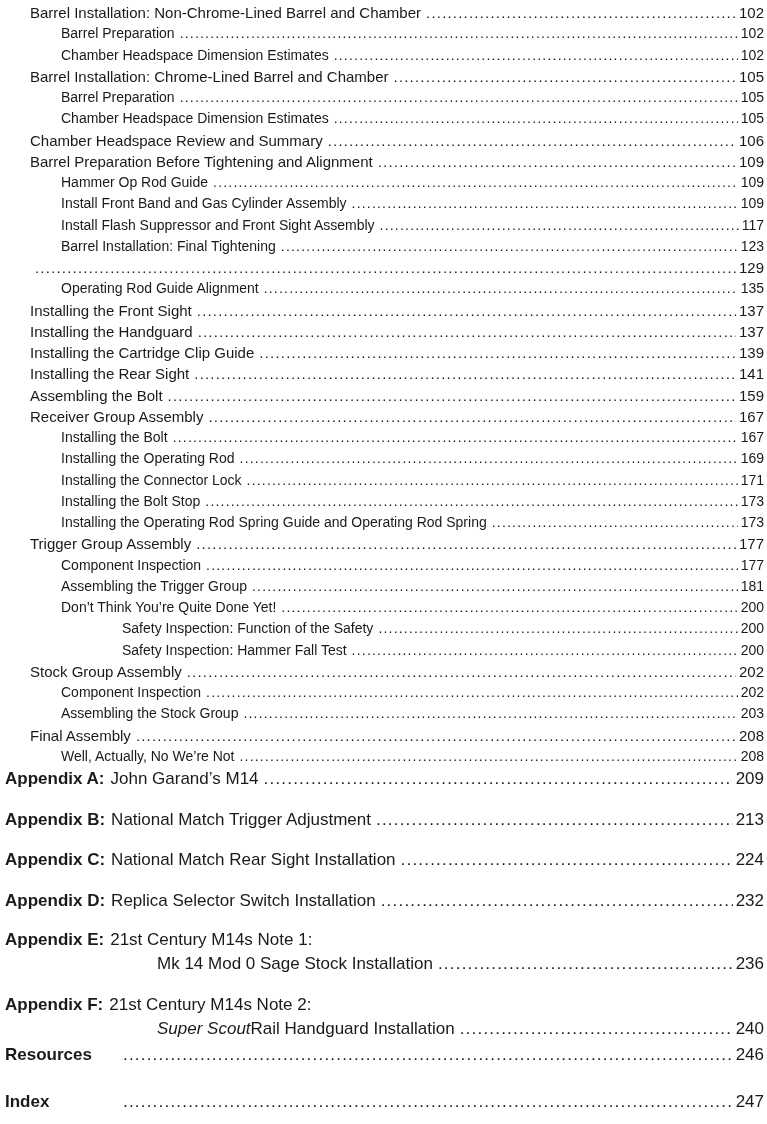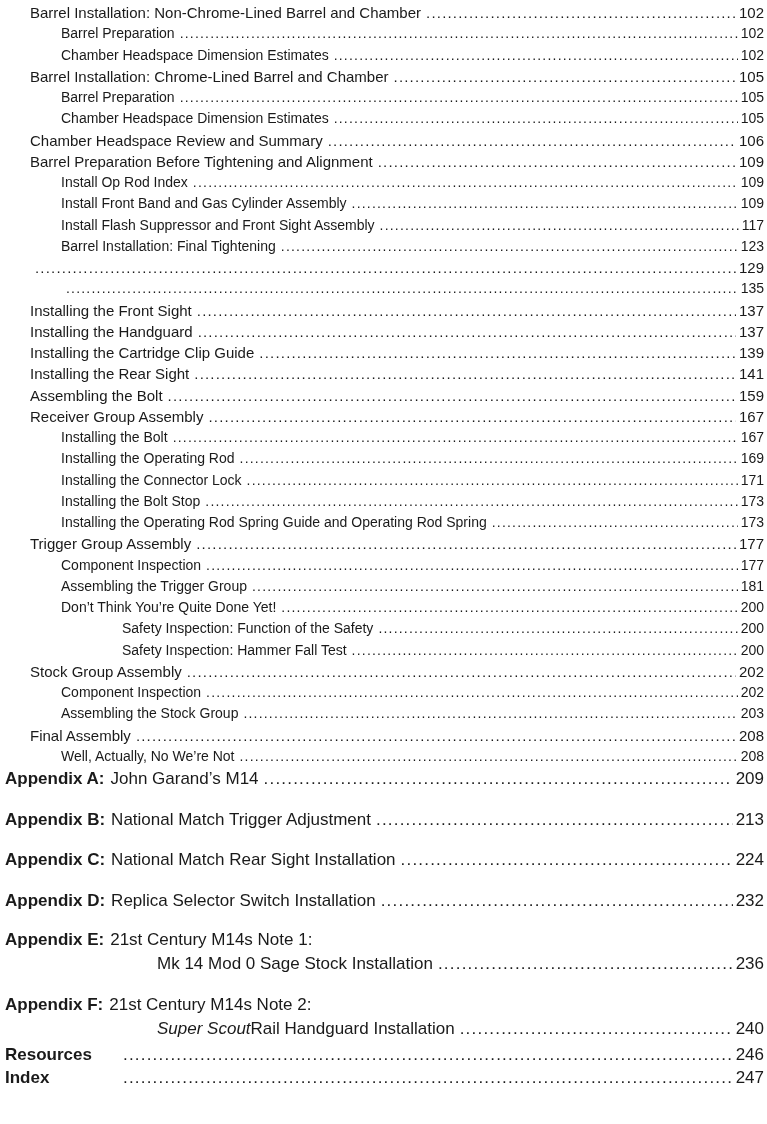--- a/index.html
+++ b/index.html
@@ -108,21 +108,21 @@
         <span class="title">Chamber Headspace Review and Summary</span>
         <span class="leader">....................................................................................................................................................................................................................................................................................................................................................................................................................................................................................................................</span>
         <span class="page">106</span>
       </div>
       <div class="row lvl1">
         <span class="title">Barrel Preparation Before Tightening and Alignment</span>
         <span class="leader">....................................................................................................................................................................................................................................................................................................................................................................................................................................................................................................................</span>
         <span class="page">109</span>
       </div>
       <div class="row lvl2">
-        <span class="title">Install Op Rod Index</span>
+        <span class="title">Hammer Op Rod Guide</span>
         <span class="leader">....................................................................................................................................................................................................................................................................................................................................................................................................................................................................................................................</span>
         <span class="page">109</span>
       </div>
       <div class="row lvl2">
         <span class="title">Install Front Band and Gas Cylinder Assembly</span>
         <span class="leader">....................................................................................................................................................................................................................................................................................................................................................................................................................................................................................................................</span>
         <span class="page">109</span>
       </div>
       <div class="row lvl2">
         <span class="title">Install Flash Suppressor and Front Sight Assembly</span>
@@ -132,20 +132,21 @@
       <div class="row lvl2">
         <span class="title">Barrel Installation: Final Tightening</span>
         <span class="leader">....................................................................................................................................................................................................................................................................................................................................................................................................................................................................................................................</span>
         <span class="page">123</span>
       </div>
       <div class="row lvl1">
         <span class="leader">....................................................................................................................................................................................................................................................................................................................................................................................................................................................................................................................</span>
         <span class="page">129</span>
       </div>
       <div class="row lvl2">
+        <span class="title">Operating Rod Guide Alignment</span>
         <span class="leader">....................................................................................................................................................................................................................................................................................................................................................................................................................................................................................................................</span>
         <span class="page">135</span>
       </div>
       <div class="row lvl1">
         <span class="title">Installing the Front Sight</span>
         <span class="leader">....................................................................................................................................................................................................................................................................................................................................................................................................................................................................................................................</span>
         <span class="page">137</span>
       </div>
       <div class="row lvl1">
         <span class="title">Installing the Handguard</span>
@@ -299,19 +300,19 @@
           <span> Rail Handguard Installation</span>
           <span class="leader">....................................................................................................................................................................................................................................................................................................................................................................................................................................................................................................................</span>
           <span class="page">240</span>
         </div>
       </div>
       <div class="bm-row" style="margin-top: 1px;">
         <span class="bm-label-tab">Resources</span>
         <span class="leader">....................................................................................................................................................................................................................................................................................................................................................................................................................................................................................................................</span>
         <span class="page">246</span>
       </div>
-      <div class="bm-row" style="margin-top: 0;">
+      <div class="bm-row" style="margin-top: 24px;">
         <span class="bm-label-tab">Index</span>
         <span class="leader">....................................................................................................................................................................................................................................................................................................................................................................................................................................................................................................................</span>
         <span class="page">247</span>
       </div>
     </div>
 </div>
 
 </body></html>

